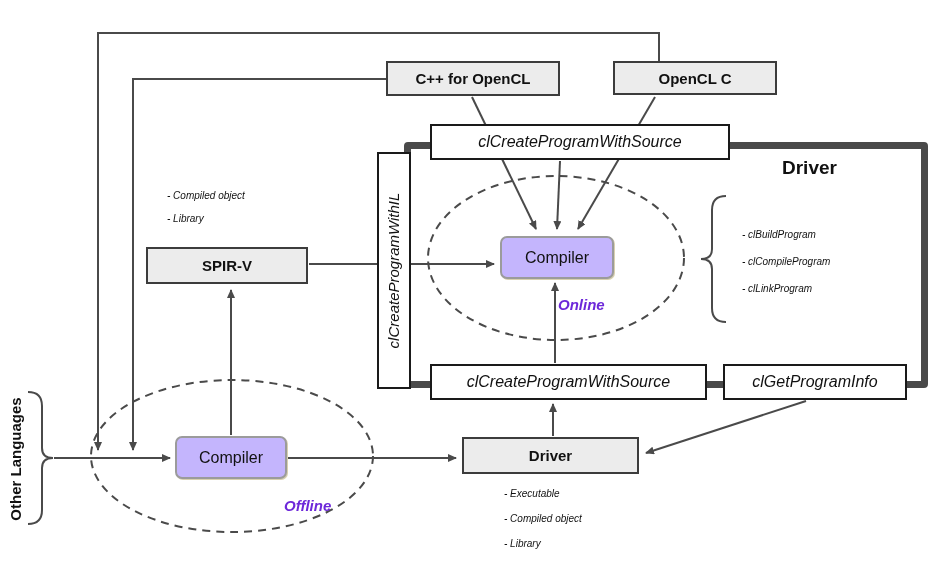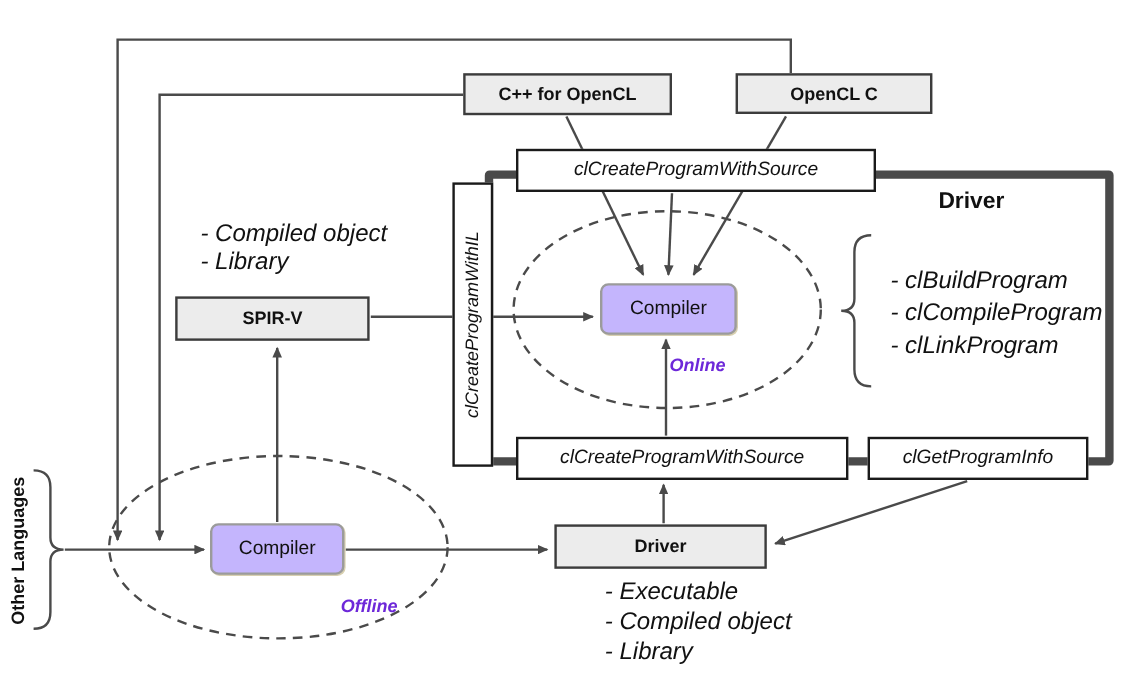--- a/index.html
+++ b/index.html
@@ -10,21 +10,21 @@
   .layer-svg{position:absolute;left:0;top:0;z-index:2;}
   .box{
     position:absolute;display:flex;align-items:center;justify-content:center;
     box-sizing:border-box;z-index:3;text-align:center;
   }
   .gray-box{background:#ececec;border:2px solid #3c3c3c;font-weight:bold;font-size:15px;}
   .api-box{background:#ffffff;border:2px solid #1a1a1a;font-style:italic;font-size:16px;}
   .cream-box{background:#c4b5fd;border:2px solid #9b9b9b;border-radius:7px;font-weight:normal;font-size:16px;box-shadow:1px 1px 0 #d8d0b0;}
   .driver-frame{position:absolute;left:404px;top:142px;width:524px;height:246px;border:7px solid #4a4a4a;border-radius:4px;box-sizing:border-box;z-index:1;}
   .label{position:absolute;z-index:3;}
-  .italic-notes{font-style:italic;font-size:20px;z-index:3;position:absolute;}
+  .italic-notes{font-style:italic;font-size:10px;z-index:3;position:absolute;}
   .italic-notes span{display:block;}
   .red-label{color:#6d28d9;font-weight:bold;font-style:italic;font-size:15px;}
   #cpp-box{left:386px;top:61px;width:174px;height:35px;}
   #openclc-box{left:577px;top:61px;width:164px;height:34px;margin-left:36px;}
   #src-box{left:430px;top:124px;width:300px;height:36px;}
   #driver-label{left:782px;top:157px;font-weight:bold;font-size:19px;}
   #il-box{left:377px;top:152px;width:34px;height:237px;background:#fff;border:2px solid #1a1a1a;}
   #il-box span{transform:rotate(-90deg);white-space:nowrap;font-style:italic;font-size:15px;}
   #compiler-online-box{left:500px;top:236px;width:114px;height:43px;}
   #online-label{left:558px;top:296px;}

